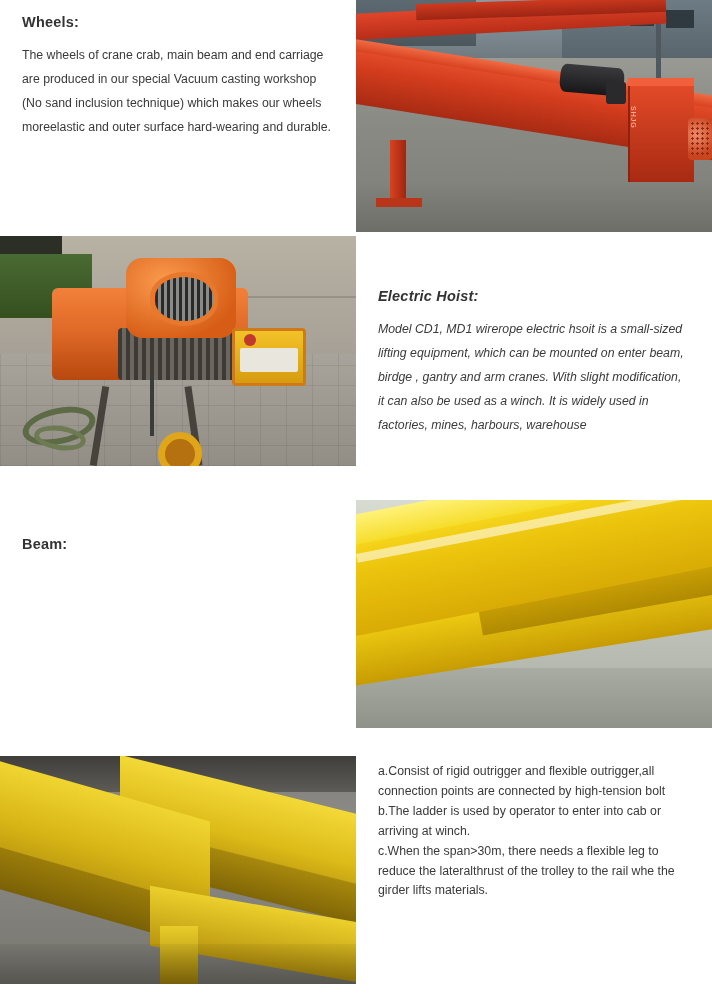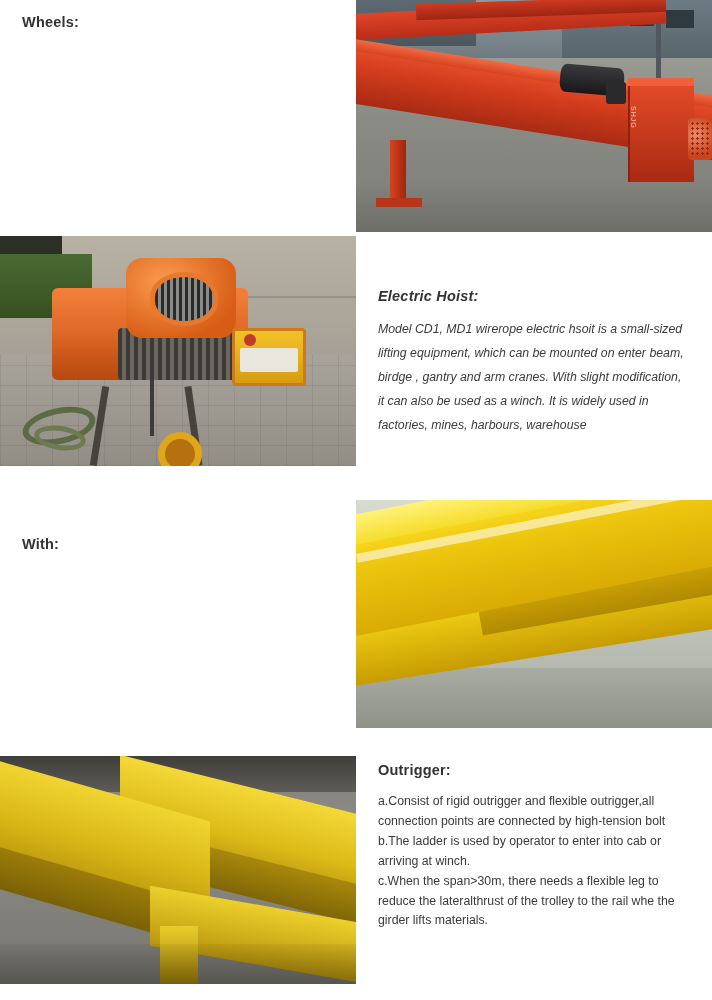--- a/index.html
+++ b/index.html
@@ -339,20 +339,21 @@
   }
 </style>
 </head>
 <body>
 
 <div class="page">
 
   <div class="section" style="left:0; top:0;">
     <div class="text-col" style="padding-top:14px;">
       <h3 class="sec-title">Wheels:</h3>
+      <p class="sec-body">The wheels of crane crab, main beam and end carriage are produced in our special Vacuum casting workshop (No sand inclusion technique) which makes our wheels moreelastic and outer surface hard-wearing and durable.</p>
     </div>
     <div class="img-col">
       <div class="photo p1">
         <div class="sky"></div>
         <div class="bldg-left"></div>
         <div class="bldg-right"></div>
         <div class="win" style="right:18px; top:10px; width:28px; height:18px;"></div>
         <div class="win" style="right:58px; top:10px; width:24px; height:16px;"></div>
         <div class="ground"></div>
         <div class="ground2"></div>
@@ -399,21 +400,21 @@
       </div>
     </div>
     <div class="text-col" style="padding-top:52px;">
       <h3 class="sec-title">Electric Hoist:</h3>
       <p class="sec-body">Model CD1, MD1 wirerope electric hsoit is a small-sized lifting equipment, which can be mounted on enter beam, birdge , gantry and arm cranes. With slight modification, it can also be used as a winch. It is widely used in factories, mines, harbours, warehouse</p>
     </div>
   </div>
 
   <div class="section" style="left:0; top:500px;">
     <div class="text-col" style="padding-top:36px;">
-      <h3 class="sec-title">With:</h3>
+      <h3 class="sec-title">Beam:</h3>
     </div>
     <div class="img-col">
       <div class="photo p3">
         <div class="bg"></div>
         <div class="wall-right"></div>
         <div class="floor"></div>
         <div class="beam-lower"></div>
         <div class="web"></div>
         <div class="beam-main"></div>
         <div class="beam-top"></div>
@@ -430,20 +431,19 @@
         <div class="g2"></div>
         <div class="g2b"></div>
         <div class="g1"></div>
         <div class="g1b"></div>
         <div class="g3"></div>
         <div class="strip"></div>
         <div class="shadow"></div>
       </div>
     </div>
     <div class="text-col" style="padding-top:6px;">
-      <h3 class="sec-title">Outrigger:</h3>
       <p class="sec-body tight">a.Consist of rigid outrigger and flexible outrigger,all connection points are connected by high-tension bolt
 b.The ladder is used by operator to enter into cab or arriving at winch.
 c.When the span&gt;30m, there needs a flexible leg to reduce the lateralthrust of the trolley to the rail whe the girder lifts materials.</p>
     </div>
   </div>
 
 </div>
 
 </body></html>

